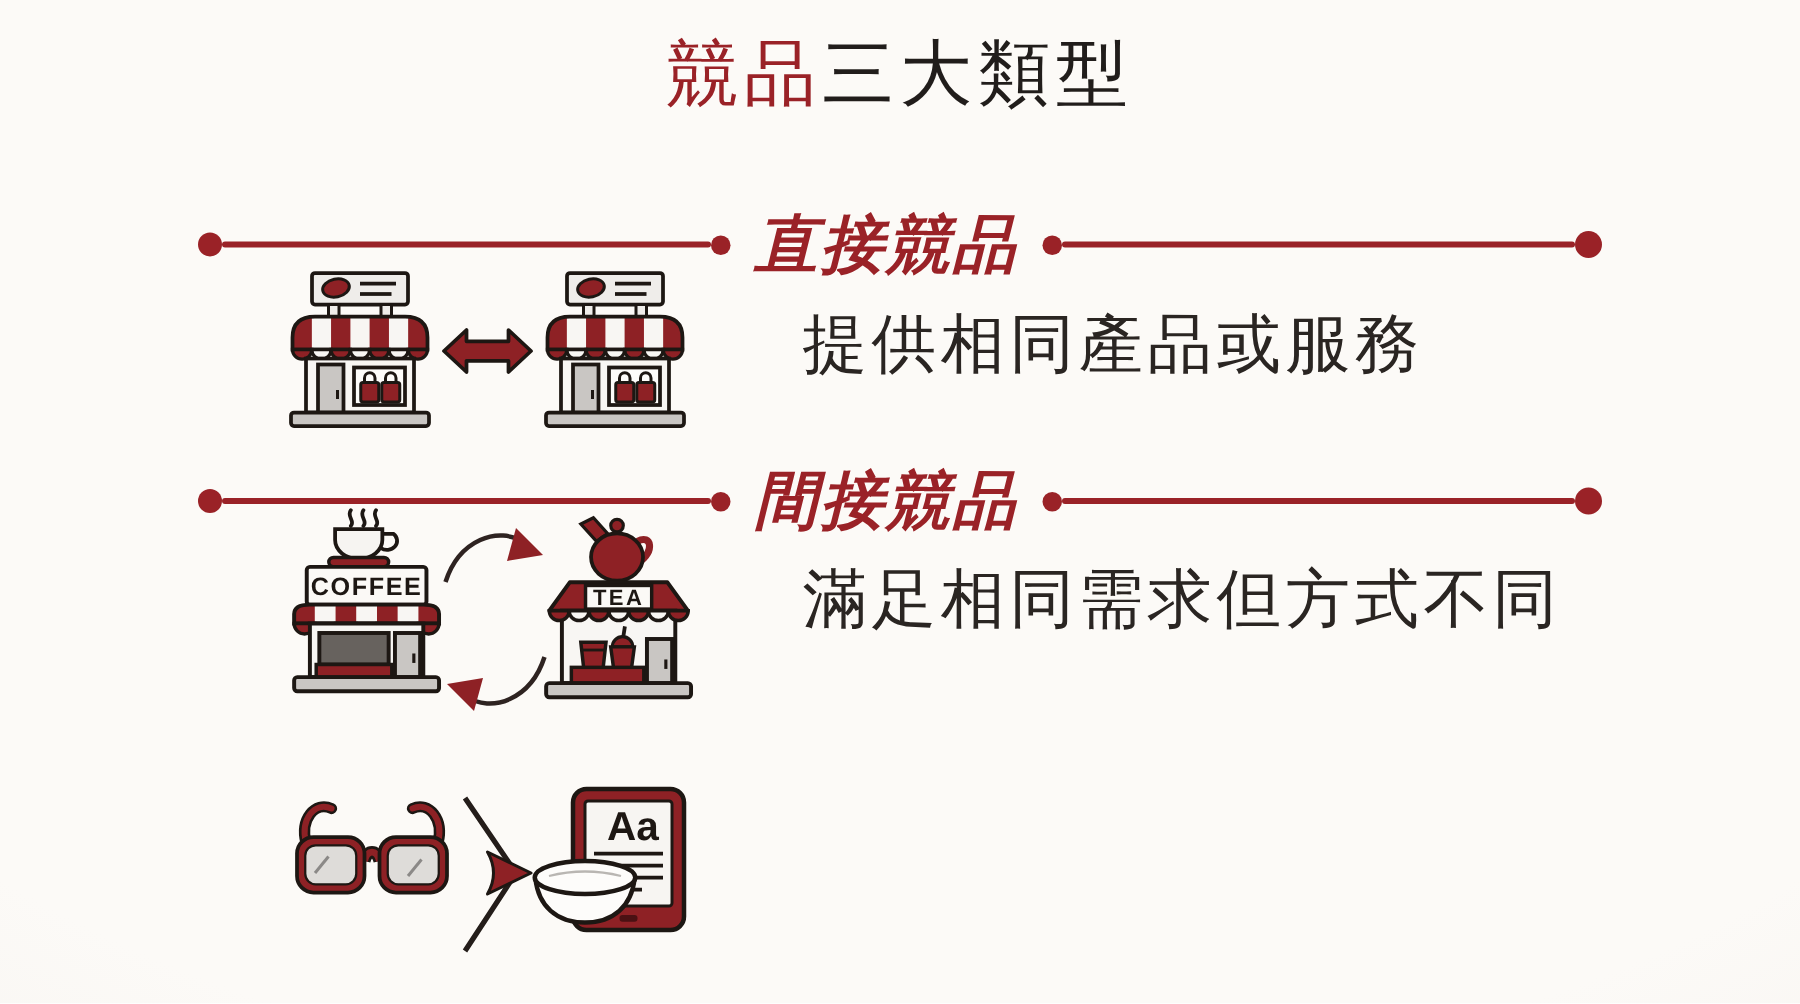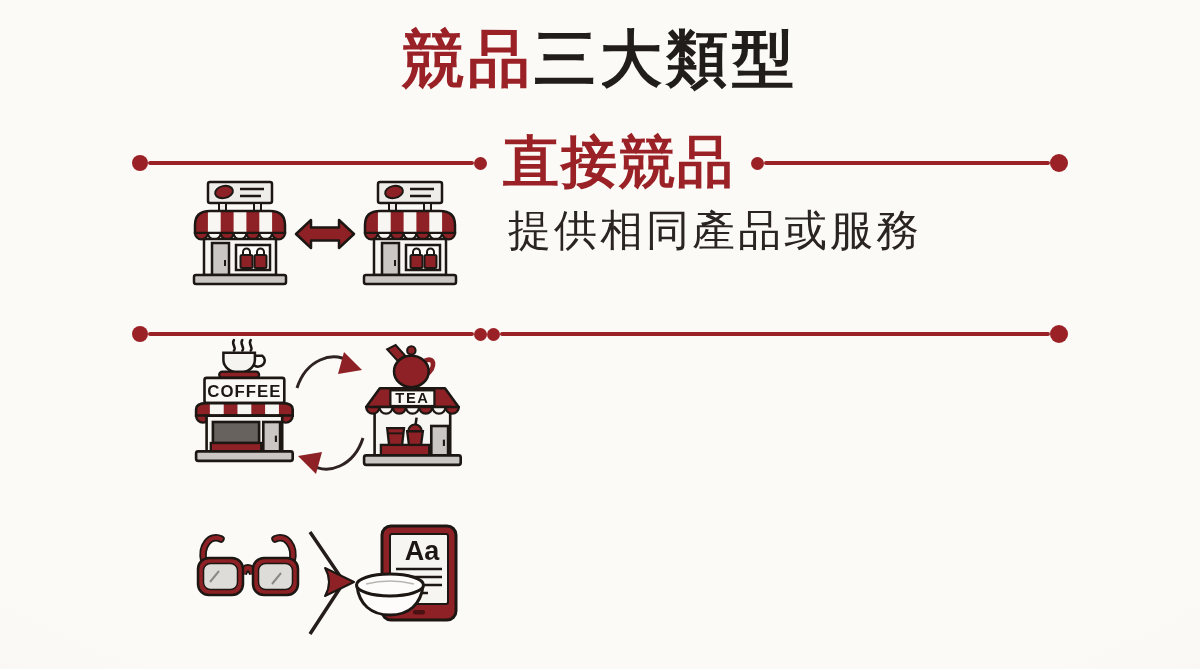--- a/index.html
+++ b/index.html
@@ -8,41 +8,41 @@
     font-family:"Liberation Sans", sans-serif;
   }
   .canvas{
     position:relative;width:1200px;height:669px;
     background:
       radial-gradient(130% 130% at 50% 42%, #FCFAF7 52%, #F3F0EB 85%, #EAE6E0 100%);
   }
   .title{
     position:absolute;top:20px;left:0;width:100%;
     margin:0;text-align:center;
-    font-size:62px;font-weight:700;letter-spacing:4px;line-height:1.25;
+    font-size:48px;font-weight:400;letter-spacing:4px;line-height:1.25;
   }
   .t-accent{color:#9A2227;}
   .t-rest{color:#211D1B;}
   .rule{
     position:absolute;left:132px;right:132px;height:20px;
     display:flex;align-items:center;
   }
   .dot{background:#9A2227;border-radius:50%;flex:0 0 auto;}
   .dot-l{width:16px;height:16px;}
   .dot-m{width:13px;height:13px;}
   .dot-r{width:18px;height:18px;}
   .line{height:4px;background:#9A2227;border-radius:2px;}
   .line-fixed{width:326px;}
   .line-fill{flex:1 1 auto;}
   .rule-title{
     margin:16px 16px;white-space:nowrap;
-    font-size:56px;font-weight:800;letter-spacing:2px;color:#9A2227;
+    font-size:42px;font-weight:800;letter-spacing:2px;color:#9A2227;font-style:italic;
   }
   .desc{
-    position:absolute;left:508px;white-space:nowrap;
+    position:absolute;left:535px;white-space:nowrap;
     font-size:43px;font-weight:500;letter-spacing:3px;color:#2A2522;line-height:1;
   }
   .icons{position:absolute;}
   svg text{font-family:"Liberation Sans", sans-serif;}
 </style>
 </head>
 <body>
 
 <div class="canvas">
 
@@ -99,24 +99,26 @@
     </defs>
     <use href="#sf" transform="translate(0,9)"></use>
     <use href="#sf" transform="translate(170,9)"></use>
     <path transform="translate(106,46)" d="M0,16 L15,2 V9.5 H43 V2 L58,16 L43,30 V22.5 H15 V30 Z" fill="#8E2125" stroke="#1D1713" stroke-width="2.5" stroke-linejoin="round"></path>
   </svg>
 
   <div class="rule" style="top:324px">
     <span class="dot dot-l"></span>
     <span class="line line-fixed"></span>
     <span class="dot dot-m"></span>
+    <span class="rule-title">間接競品</span>
     <span class="dot dot-m"></span>
     <span class="line line-fill"></span>
     <span class="dot dot-r"></span>
   </div>
+  <div class="desc" style="top:379px">滿足相同需求但方式不同</div>
 
   <svg class="icons" style="left:186px;top:334px" width="284" height="146" viewBox="0 0 284 146">
     <defs>
       <clipPath id="coffeeCanopyClip">
           <path d="M2,74 V68 Q2,62 12,62 H84 Q94,62 94,68 V74 Z"></path>
         </clipPath>
     </defs>
 
     <g transform="translate(8,4) scale(1.05)">
       <path d="M38,12 c3,-3 -3,-6 0,-10" fill="none" stroke="#1D1713" stroke-width="2.4" stroke-linecap="round"></path>

